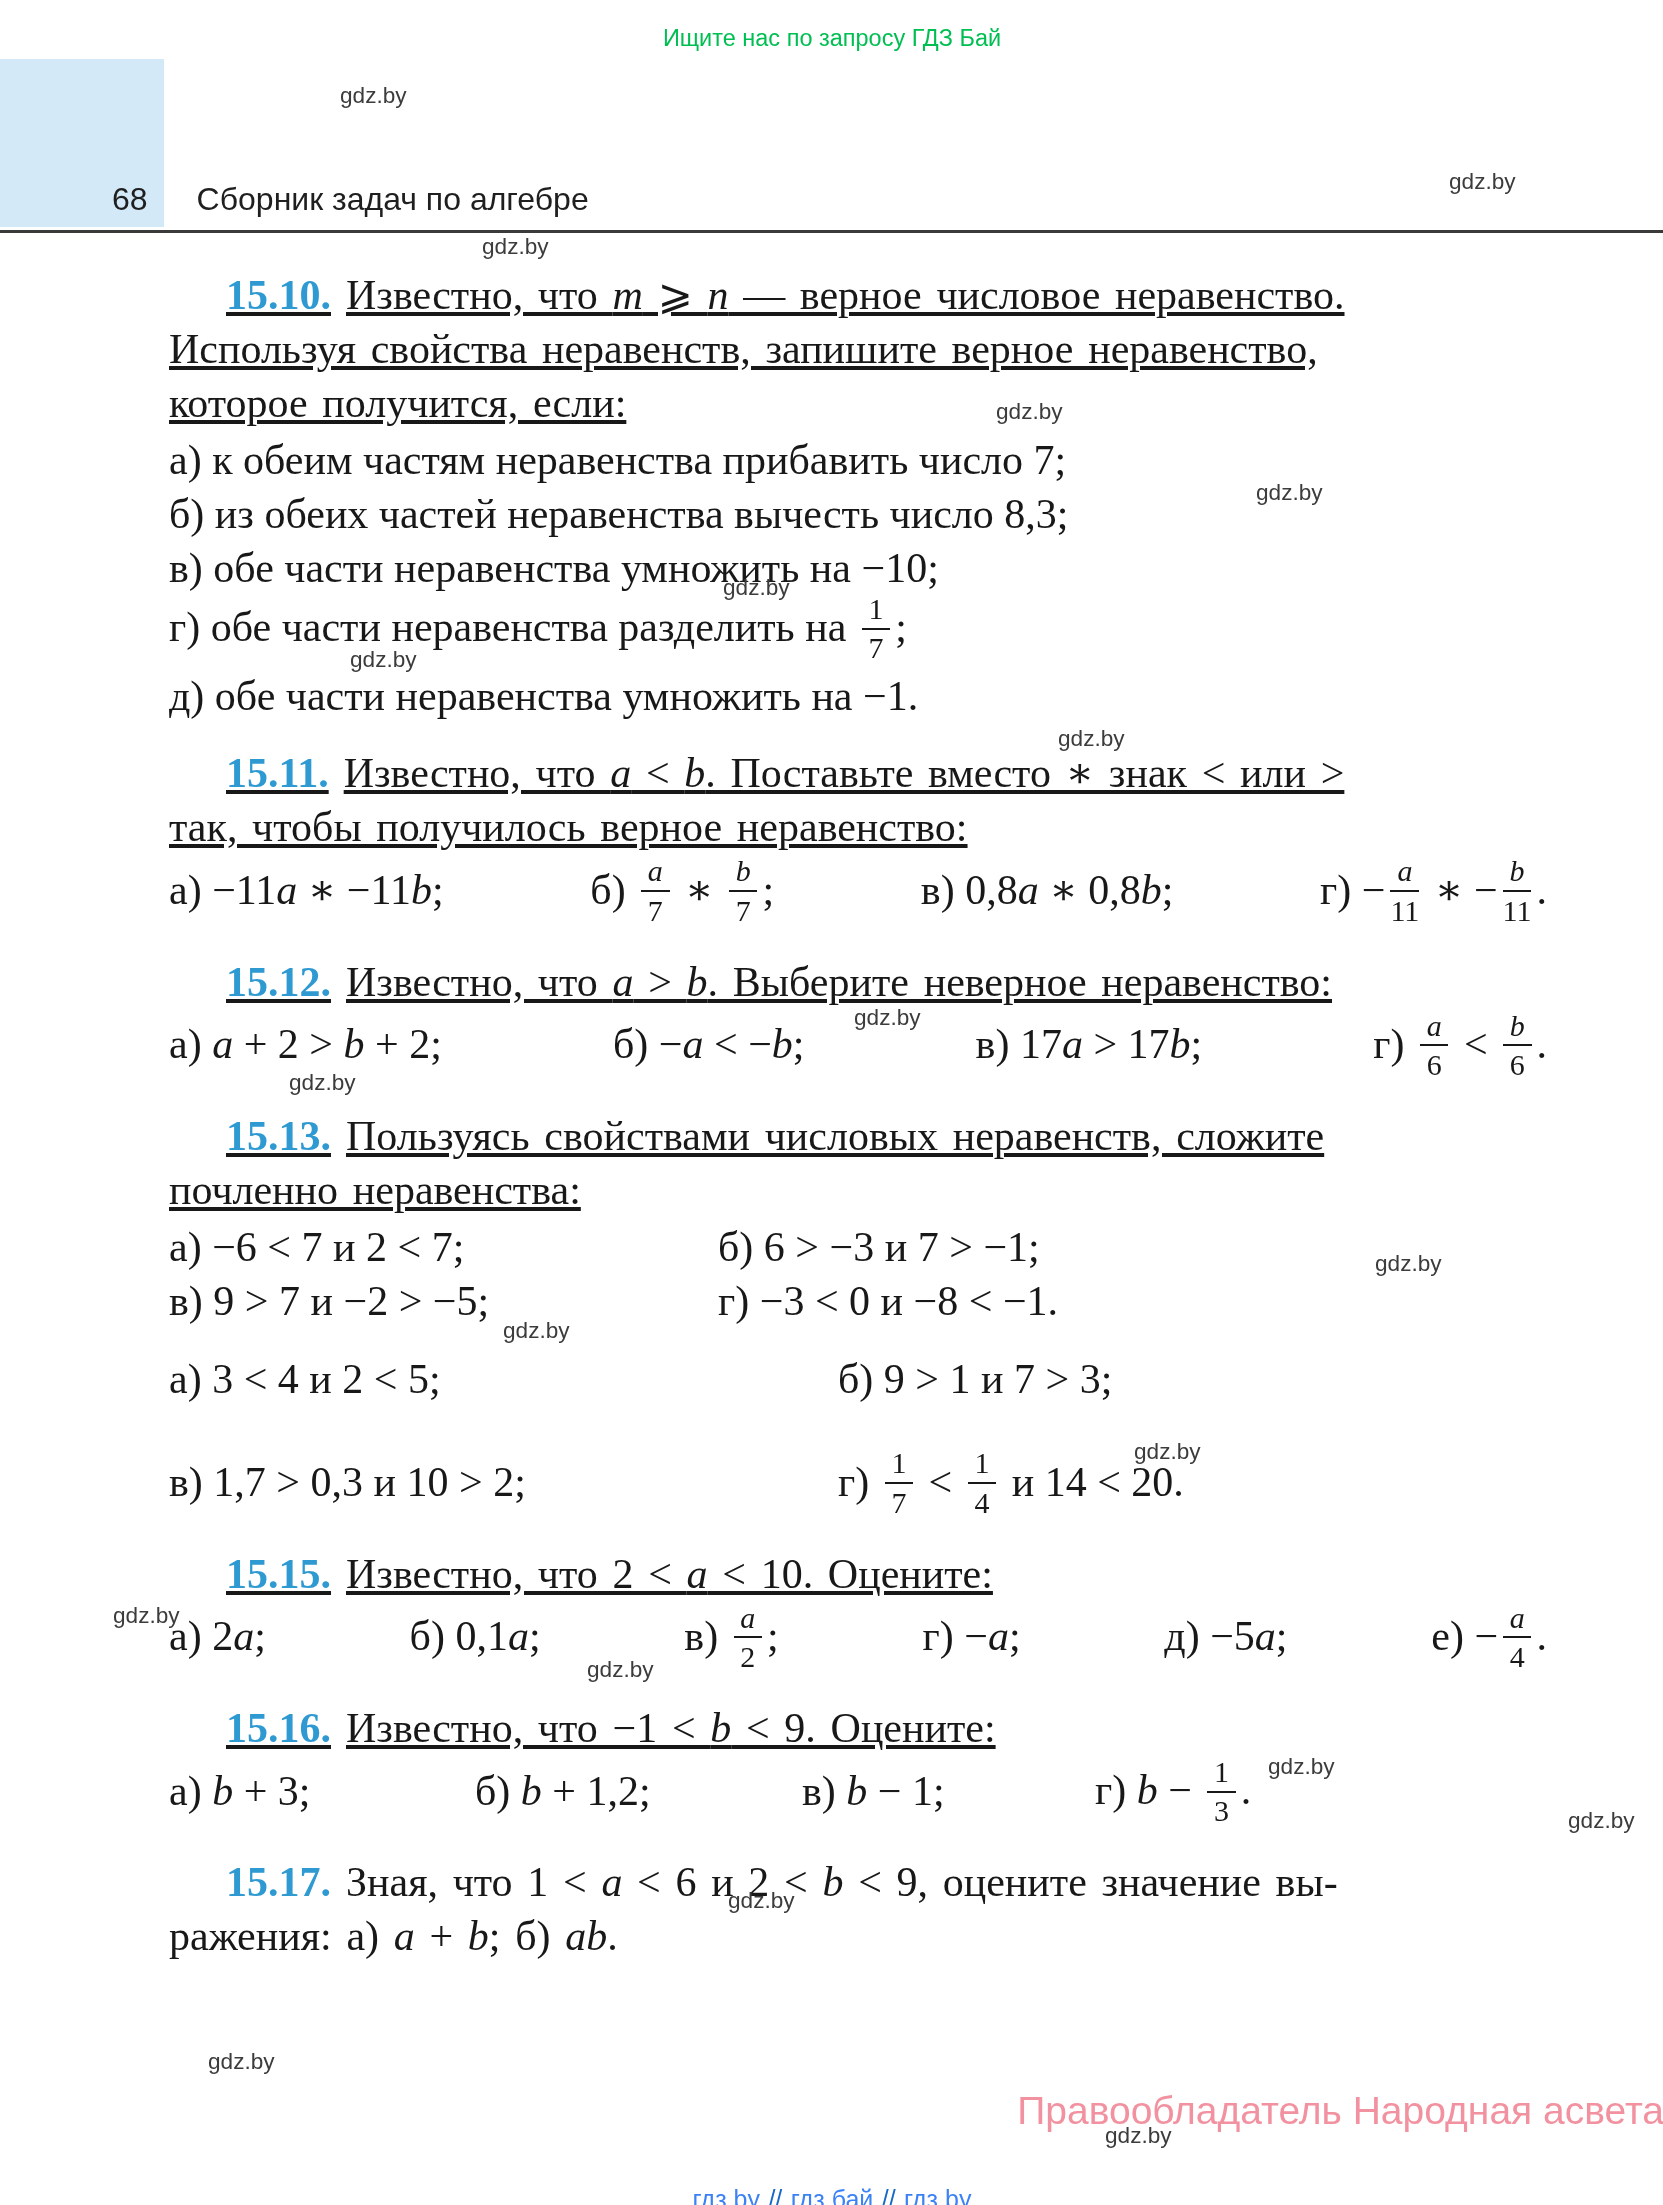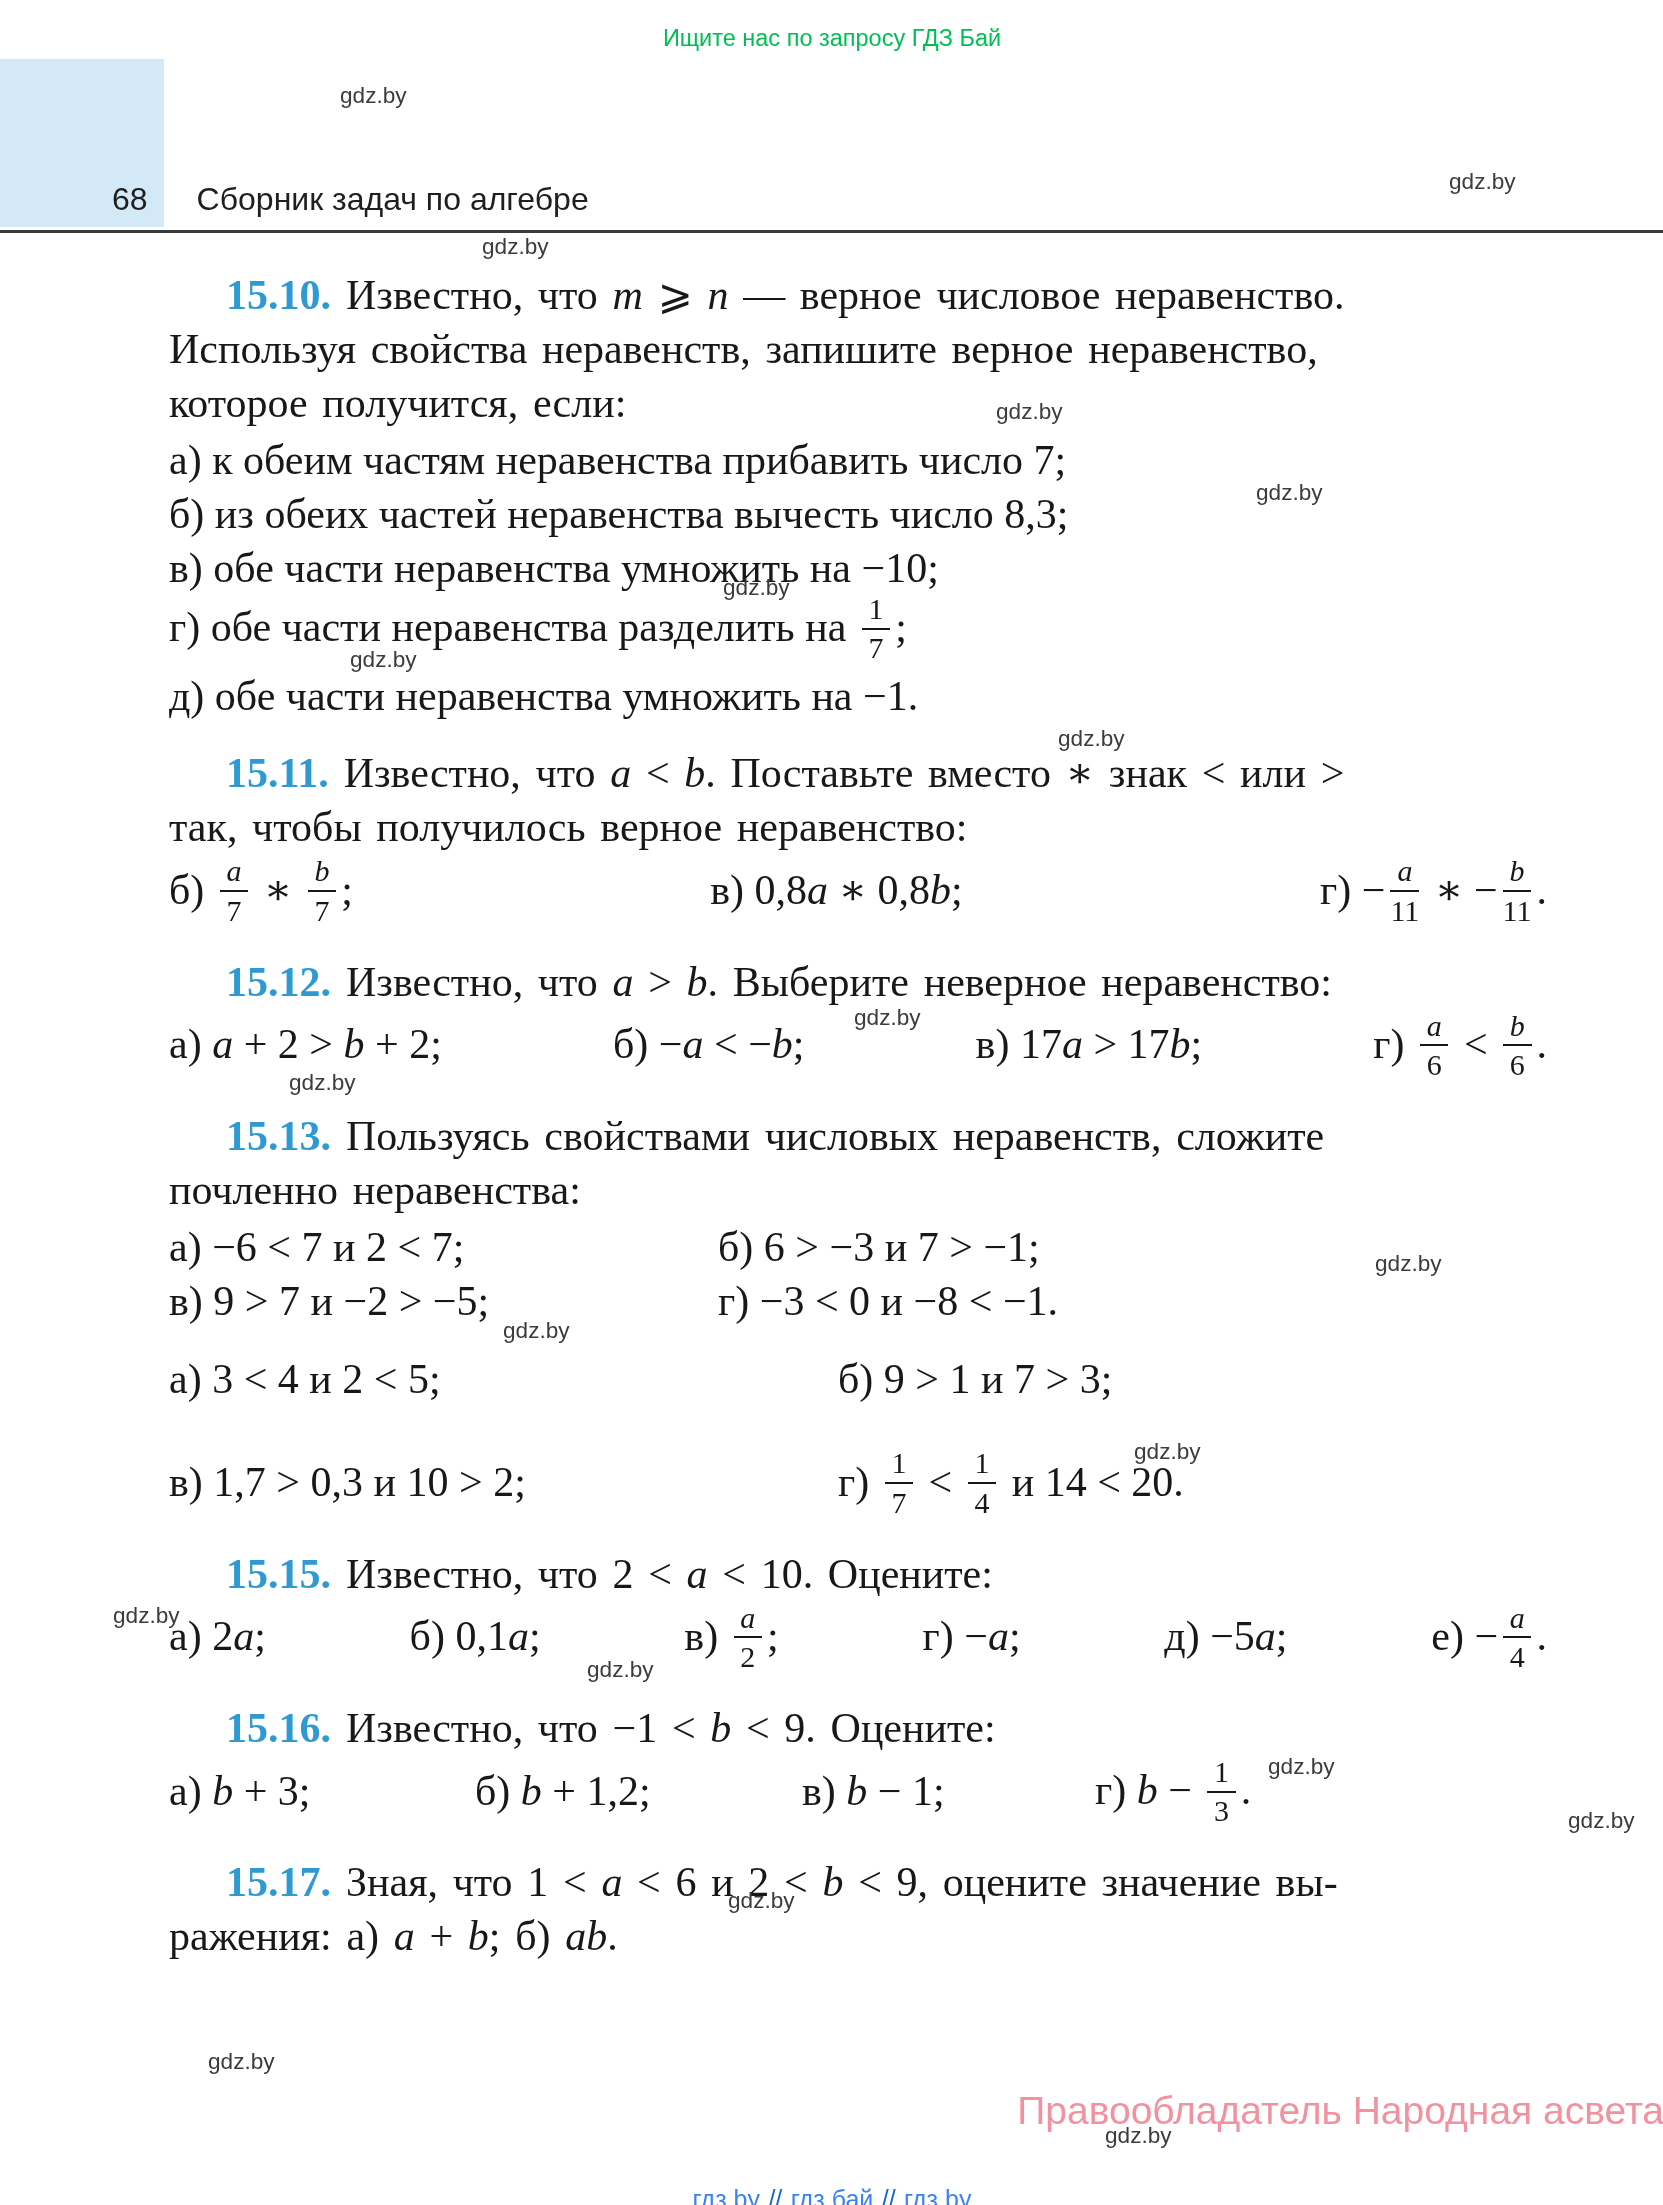--- a/index.html
+++ b/index.html
@@ -9,21 +9,21 @@
   .top-green{position:absolute;top:5px;left:0;width:100%;text-align:center;
              font-family:"Liberation Sans","DejaVu Sans",sans-serif;font-size:23.5px;color:#00bf52;}
   .wm{position:absolute;font-family:"Liberation Sans","DejaVu Sans",sans-serif;
       font-size:22.6px;color:#3c3c3c;white-space:nowrap;}
   .page-header{position:absolute;top:161px;left:112px;display:flex;align-items:flex-end;
                font-family:"Liberation Sans","DejaVu Sans",sans-serif;font-size:32px;color:#1f1f1f;}
   .pageno{margin-right:49px;}
   .rule{position:absolute;top:210px;left:0;width:100%;height:2.5px;background:#3a3a3a;}
   .content{position:absolute;top:248px;left:169px;width:1378px;font-size:42px;line-height:54px;}
   .problem{margin-bottom:23.5px;}
-  .intro{margin:0 0 3.4px 0;text-indent:57px;word-spacing:0.1em;}
+  .intro{margin:0 0 3.4px 0;text-indent:57px;word-spacing:0.1em;text-decoration:underline;}
   .para{margin:0;text-indent:57px;word-spacing:0.1em;}
   .pnum{color:#2f9ad2;font-weight:bold;margin-right:15px;}
   .pline{margin:0;}
   .row{display:flex;justify-content:space-between;align-items:baseline;}
   .grid{display:grid;align-items:baseline;}
   .g13{grid-template-columns:549px 1fr;}
   .g14{grid-template-columns:625px 1fr;gap:44px;}
   .g16{grid-template-columns:306px 327px 293px auto;}
   .it{font-style:italic;}
   .frac{display:inline-block;text-align:center;vertical-align:middle;position:relative;top:-3.4px;
@@ -59,20 +59,21 @@
       <div class="pline"><span>а) к обеим частям неравенства прибавить число 7;</span></div>
       <div class="pline"><span>б) из обеих частей неравенства вычесть число 8,3;</span></div>
       <div class="pline"><span>в) обе части неравенства умножить на −10;</span></div>
       <div class="pline"><span>г) обе части неравенства разделить на </span><span class="frac"><span class="fn">1</span><span class="fd">7</span></span><span>;</span></div>
       <div class="pline"><span>д) обе части неравенства умножить на −1.</span></div>
     </section>
 
     <section class="problem">
       <p class="intro"><span class="pnum">15.11.</span><span class="rich"><span>Известно, что </span><span class="it">a</span><span> &lt; </span><span class="it">b</span><span>. Поставьте вместо ∗ знак &lt; или &gt;</span><br><span>так, чтобы получилось верное неравенство:</span></span></p>
       <div class="row">
+        <div class="item"><span>а) −11</span><span class="it">a</span><span> ∗ −11</span><span class="it">b</span><span>;</span></div>
         <div class="item"><span>б) </span><span class="frac"><span class="fn it">a</span><span class="fd">7</span></span><span> ∗ </span><span class="frac"><span class="fn it">b</span><span class="fd">7</span></span><span>;</span></div>
         <div class="item"><span>в) 0,8</span><span class="it">a</span><span> ∗ 0,8</span><span class="it">b</span><span>;</span></div>
         <div class="item"><span>г) −</span><span class="frac"><span class="fn it">a</span><span class="fd">11</span></span><span> ∗ −</span><span class="frac"><span class="fn it">b</span><span class="fd">11</span></span><span>.</span></div>
       </div>
     </section>
 
     <section class="problem">
       <p class="intro"><span class="pnum">15.12.</span><span class="rich"><span>Известно, что </span><span class="it">a</span><span> &gt; </span><span class="it">b</span><span>. Выберите неверное неравенство:</span></span></p>
       <div class="row">
         <div class="item"><span>а) </span><span class="it">a</span><span> + 2 &gt; </span><span class="it">b</span><span> + 2;</span></div>

